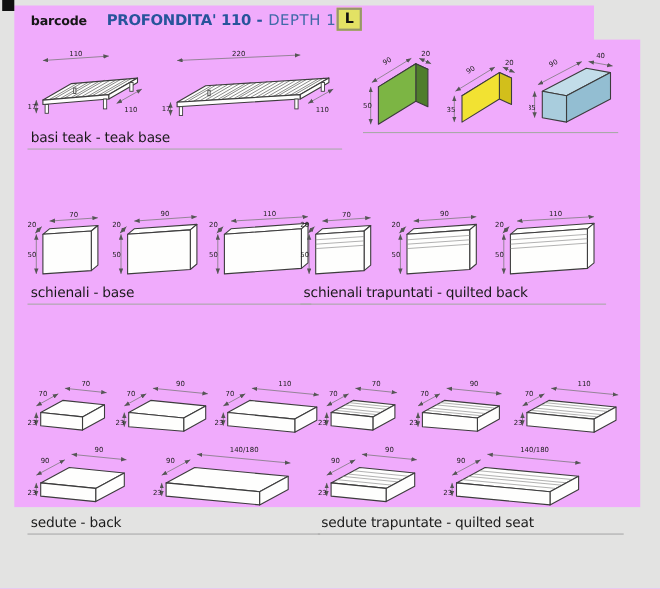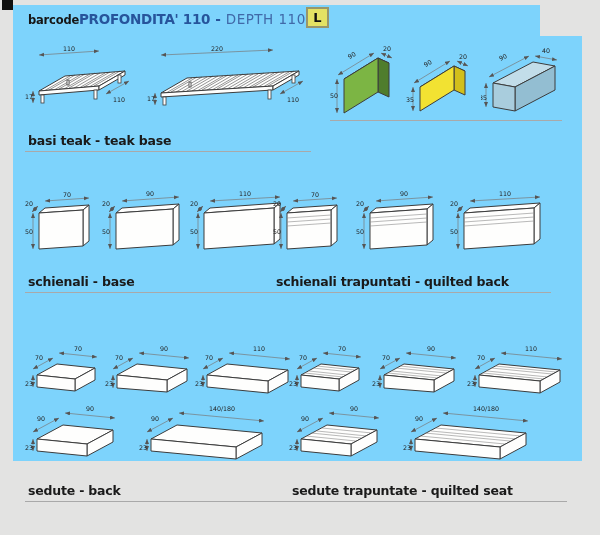--- a/index.html
+++ b/index.html
@@ -1,28 +1,28 @@
 <!DOCTYPE html>
 <html><head>
 <meta charset="utf-8">
 <style>
   html,body{margin:0;padding:0}
   body{width:600px;height:535px;position:relative;background:#e3e3e2;font-family:"DejaVu Sans",sans-serif;overflow:hidden}
-  .page{position:absolute;left:13px;top:5px;width:569px;height:456px;background:#7dd3fc}
+  .page{position:absolute;left:13px;top:5px;width:569px;height:456px;background:#f0abfc}
   .corner-mark{position:absolute;left:-11px;top:-5px;width:11px;height:10px;background:#101010}
   .notch{position:absolute;left:527px;top:-5px;width:73px;height:36px;background:#e3e3e2}
   .header{position:absolute;left:15px;top:6px;display:flex;align-items:baseline;white-space:nowrap}
   .h-barcode{font-size:11.5px;font-weight:bold;color:#161616;letter-spacing:-0.2px}
-  .h-it{font-size:13.5px;font-weight:bold;color:#27549b;letter-spacing:-0.3px}
+  .h-it{font-size:13.5px;font-weight:bold;color:#27549b;margin-left:18px;letter-spacing:-0.3px}
   .h-sep{font-size:13.5px;font-weight:bold;color:#27549b;margin:0 5px}
   .h-en{font-size:13.5px;font-weight:500;color:#4069a8;letter-spacing:0.5px}
   .badge{position:absolute;left:293px;top:2px;width:23px;height:21px;background:#e3e264;border:2px solid #97966b;box-sizing:border-box;display:flex;align-items:center;justify-content:center;font-weight:bold;font-size:13px;color:#111}
   .section{position:absolute}
   .row{display:flex;align-items:flex-end}
-  .label{font-weight:bold;font-size:12.5px;color:#1a1a1a;letter-spacing:-0.2px;padding-left:3px;margin-top:20px}
+  .label{font-weight:normal;font-size:12.5px;color:#1a1a1a;letter-spacing:-0.2px;padding-left:3px;margin-top:4px}
   .rule{height:1px;background:#a9a9a9;margin-top:3px}
   svg{display:block}
   svg text{font-size:6.3px;fill:#222;font-family:"DejaVu Sans",sans-serif}
   .box{fill:#fefefd;stroke:#3c3c3c;stroke-width:1;stroke-linejoin:round}
   .dim{stroke:#787878;stroke-width:.7;marker-start:url(#ar);marker-end:url(#ar)}
   .slat{stroke:#3c3c3c;stroke-width:.55}
   .quilt{stroke:#8a8a8a;stroke-width:.6}
   .cface{stroke:#3c3c3c;stroke-width:1;stroke-linejoin:round}
   .leg{fill:#fefefd;stroke:#3c3c3c;stroke-width:.8}
 </style>

